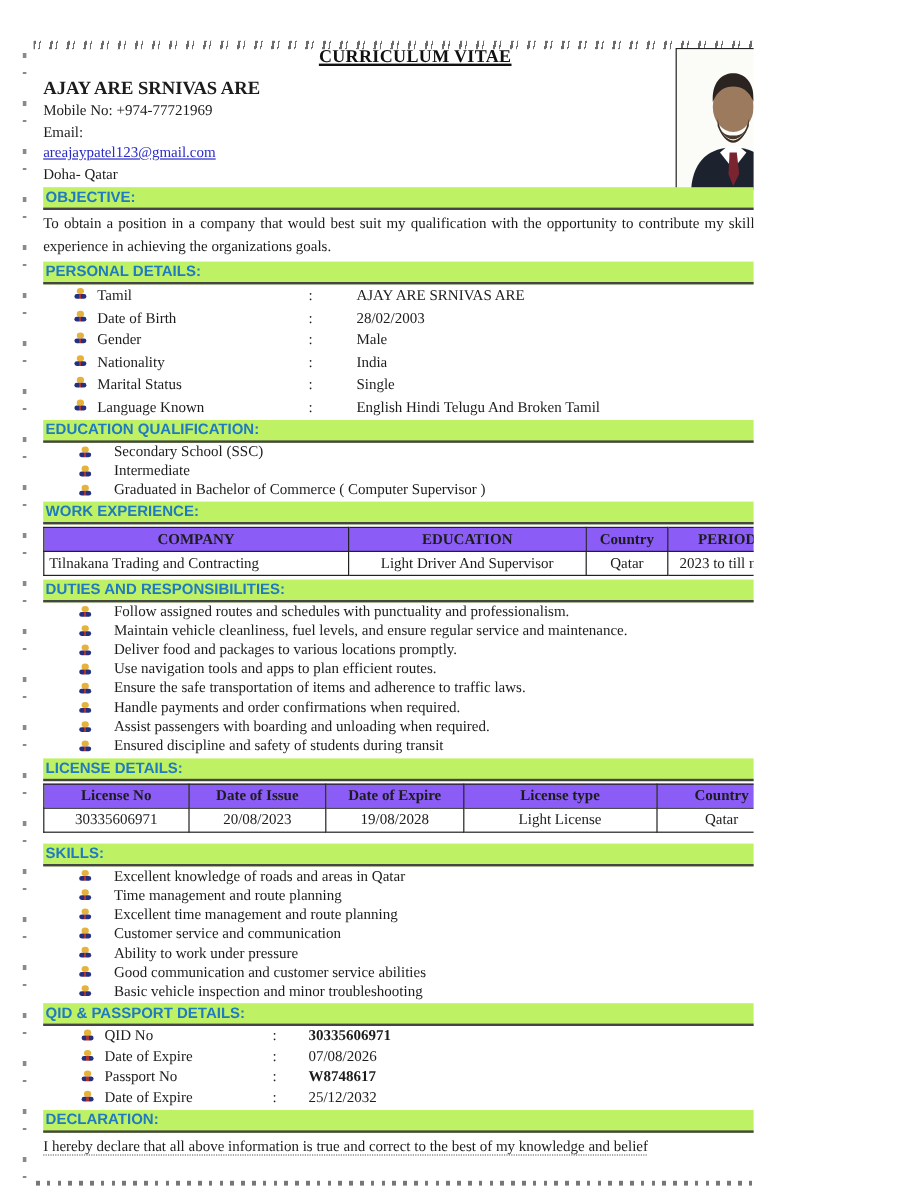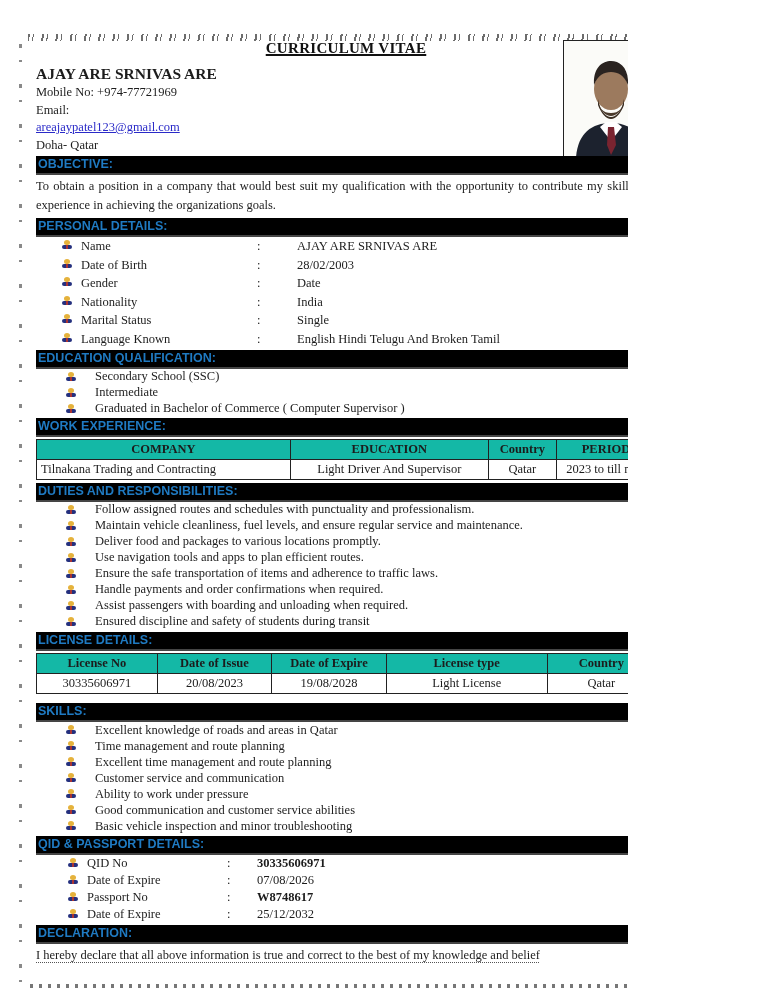--- a/index.html
+++ b/index.html
@@ -35,21 +35,21 @@
   .title{
     text-align:center;font-weight:bold;font-size:15px;letter-spacing:.3px;
     text-decoration:underline;text-decoration-thickness:1.5px;
     margin:0 0 8px 0;color:#111;
   }
   .name{font-weight:bold;font-size:15.5px;margin:2px 0 1px 0;}
   .contact-line{line-height:17.5px;}
   .email-link{color:#2a2ac8;text-decoration:underline;cursor:pointer;}
   
   .bar{
-    background:#000000;color:#1f7ac2;
+    background:#bef264;color:#1f7ac2;
     font-family:"Liberation Sans", sans-serif;
     font-weight:bold;font-size:12.5px;line-height:15px;
     padding:1px 18px 1px 2px;border-bottom:2.5px solid #454545;
     margin-top:2px;
   }
   .obj-text{line-height:19px;margin:2px 0 3px 0;text-align:justify;}
   
   .kv-row{display:flex;align-items:flex-start;line-height:18.5px;}
   .kv-row .bullet{margin-left:26px;}
   .kv-label{width:176px;}
@@ -75,21 +75,21 @@
     content:"";position:absolute;top:0;left:2px;width:6px;height:5px;
     border-radius:50% 50% 40% 40%;background:#e5b23c;
   }
   .bullet::after{
     content:"";position:absolute;top:5px;left:0;width:10px;height:4px;border-radius:2px;
     background:linear-gradient(90deg,#24307e 0 38%,#a93434 38% 58%,#24307e 58% 100%);
   }
   
   table{border-collapse:collapse;width:100%;margin:2px 0 3px 0;}
   th,td{border:1.2px solid #222;padding:1px 4px;font-size:12.5px;line-height:17px;}
-  th{background:#14b8a6;font-weight:bold;text-align:center;margin-top:48px;}
+  th{background:#8b5cf6;font-weight:bold;text-align:center;margin-top:48px;}
   td{text-align:center;}
   td.left{text-align:left;}
   .license-tbl{margin-bottom:9px;}
   .work-tbl col.c1{width:41%;} .work-tbl col.c2{width:32%;}
   .work-tbl col.c3{width:11%;} .work-tbl col.c4{width:16%;}
   .lic-tbl col.c1{width:19.5%;} .lic-tbl col.c2{width:18.5%;}
   .lic-tbl col.c3{width:18.5%;} .lic-tbl col.c4{width:26%;} .lic-tbl col.c5{width:17.5%;}
   
   .decl{
     line-height:19px;margin-top:2px;
@@ -134,35 +134,35 @@
     <div class="contact-line"><span class="email-link">areajaypatel123@gmail.com</span></div>
     <div class="contact-line">Doha- Qatar</div>
 
     <div class="bar">OBJECTIVE:</div>
     <div class="obj-text">To obtain a position in a company that would best suit my qualification with the opportunity to contribute my skills and experience in achieving the organizations goals.</div>
 
     <div class="bar">PERSONAL DETAILS:</div>
     <div>
       <div class="kv-row">
         <span class="bullet"></span>
-        <span class="kv-label">Name</span>
+        <span class="kv-label">Tamil</span>
         <span class="kv-colon">:</span>
         <span class="kv-value">AJAY ARE SRNIVAS ARE</span>
       </div>
       <div class="kv-row">
         <span class="bullet"></span>
         <span class="kv-label">Date of Birth</span>
         <span class="kv-colon">:</span>
         <span class="kv-value">28/02/2003</span>
       </div>
       <div class="kv-row">
         <span class="bullet"></span>
         <span class="kv-label">Gender</span>
         <span class="kv-colon">:</span>
-        <span class="kv-value">Date</span>
+        <span class="kv-value">Male</span>
       </div>
       <div class="kv-row">
         <span class="bullet"></span>
         <span class="kv-label">Nationality</span>
         <span class="kv-colon">:</span>
         <span class="kv-value">India</span>
       </div>
       <div class="kv-row">
         <span class="bullet"></span>
         <span class="kv-label">Marital Status</span>

